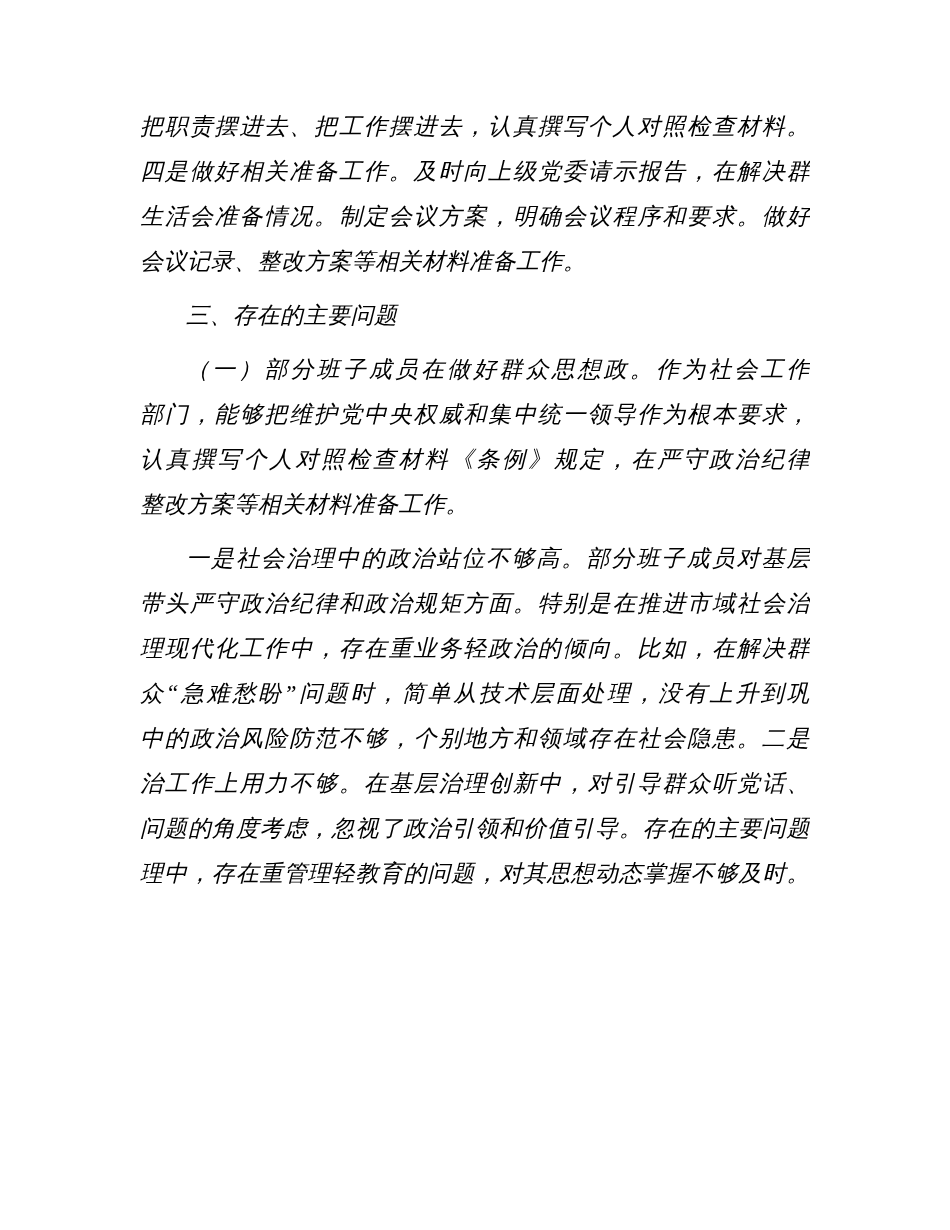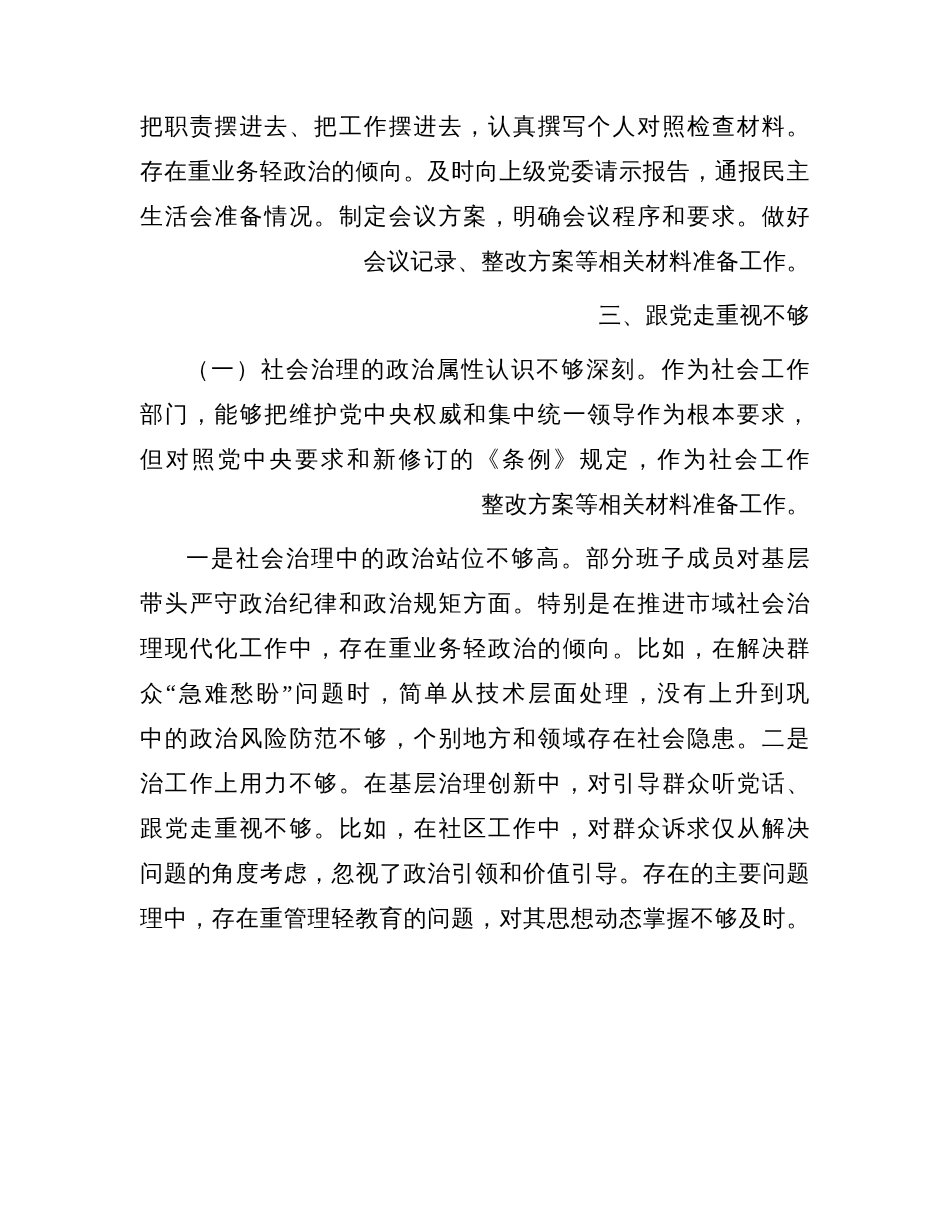--- a/index.html
+++ b/index.html
@@ -11,72 +11,72 @@
     width: 950px;
     height: 1230px;
     overflow: hidden;
     position: relative;
   }
   .page {
     width: 950px;
     height: 1230px;
     background: #ffffff;
     box-sizing: border-box;
+    font-style: italic;
   }
   .doc {
     box-sizing: border-box;
     padding: 104px 140px 0 140px;
     font-family: "Liberation Serif", "DejaVu Serif", serif;
     font-size: 23px;
     color: #000000;
     letter-spacing: 0.5px;
   }
   .paragraph { margin: 0; }
   .paragraph + .paragraph { margin-top: 9px; }
   .line {
     line-height: 45px;
     height: 45px;
-    text-align: right;
+    text-align: left;
     white-space: normal;
     overflow: hidden;
   }
   .line.justify {
     text-align: justify;
     text-align-last: justify;
     text-justify: inter-character;
   }
   .line.indent {
     text-indent: 2em;
   }
 </style>
 </head>
 <body>
 
 <div class="page">
   <div class="doc">
       <div class="paragraph">
         <div class="line justify">把职责摆进去、把工作摆进去，认真撰写个人对照检查材料。</div>
-        <div class="line justify">存在重业务轻政治的倾向。及时向上级党委请示报告，通报民主</div>
+        <div class="line justify">四是做好相关准备工作。及时向上级党委请示报告，在解决群</div>
         <div class="line justify">生活会准备情况。制定会议方案，明确会议程序和要求。做好</div>
         <div class="line">会议记录、整改方案等相关材料准备工作。</div>
       </div>
       <div class="paragraph">
-        <div class="line indent">三、跟党走重视不够</div>
+        <div class="line indent">三、存在的主要问题</div>
       </div>
       <div class="paragraph">
-        <div class="line justify indent">（一）社会治理的政治属性认识不够深刻。作为社会工作</div>
+        <div class="line justify indent">（一）部分班子成员在做好群众思想政。作为社会工作</div>
         <div class="line justify">部门，能够把维护党中央权威和集中统一领导作为根本要求，</div>
-        <div class="line justify">但对照党中央要求和新修订的《条例》规定，作为社会工作</div>
+        <div class="line justify">认真撰写个人对照检查材料《条例》规定，在严守政治纪律</div>
         <div class="line">整改方案等相关材料准备工作。</div>
       </div>
       <div class="paragraph">
         <div class="line justify indent">一是社会治理中的政治站位不够高。部分班子成员对基层</div>
         <div class="line justify">带头严守政治纪律和政治规矩方面。特别是在推进市域社会治</div>
         <div class="line justify">理现代化工作中，存在重业务轻政治的倾向。比如，在解决群</div>
         <div class="line justify">众“急难愁盼”问题时，简单从技术层面处理，没有上升到巩</div>
         <div class="line justify">中的政治风险防范不够，个别地方和领域存在社会隐患。二是</div>
         <div class="line justify">治工作上用力不够。在基层治理创新中，对引导群众听党话、</div>
-        <div class="line justify">跟党走重视不够。比如，在社区工作中，对群众诉求仅从解决</div>
         <div class="line justify">问题的角度考虑，忽视了政治引领和价值引导。存在的主要问题</div>
         <div class="line justify">理中，存在重管理轻教育的问题，对其思想动态掌握不够及时。</div>
       </div>
     </div>
 </div>
 
 </body></html>

